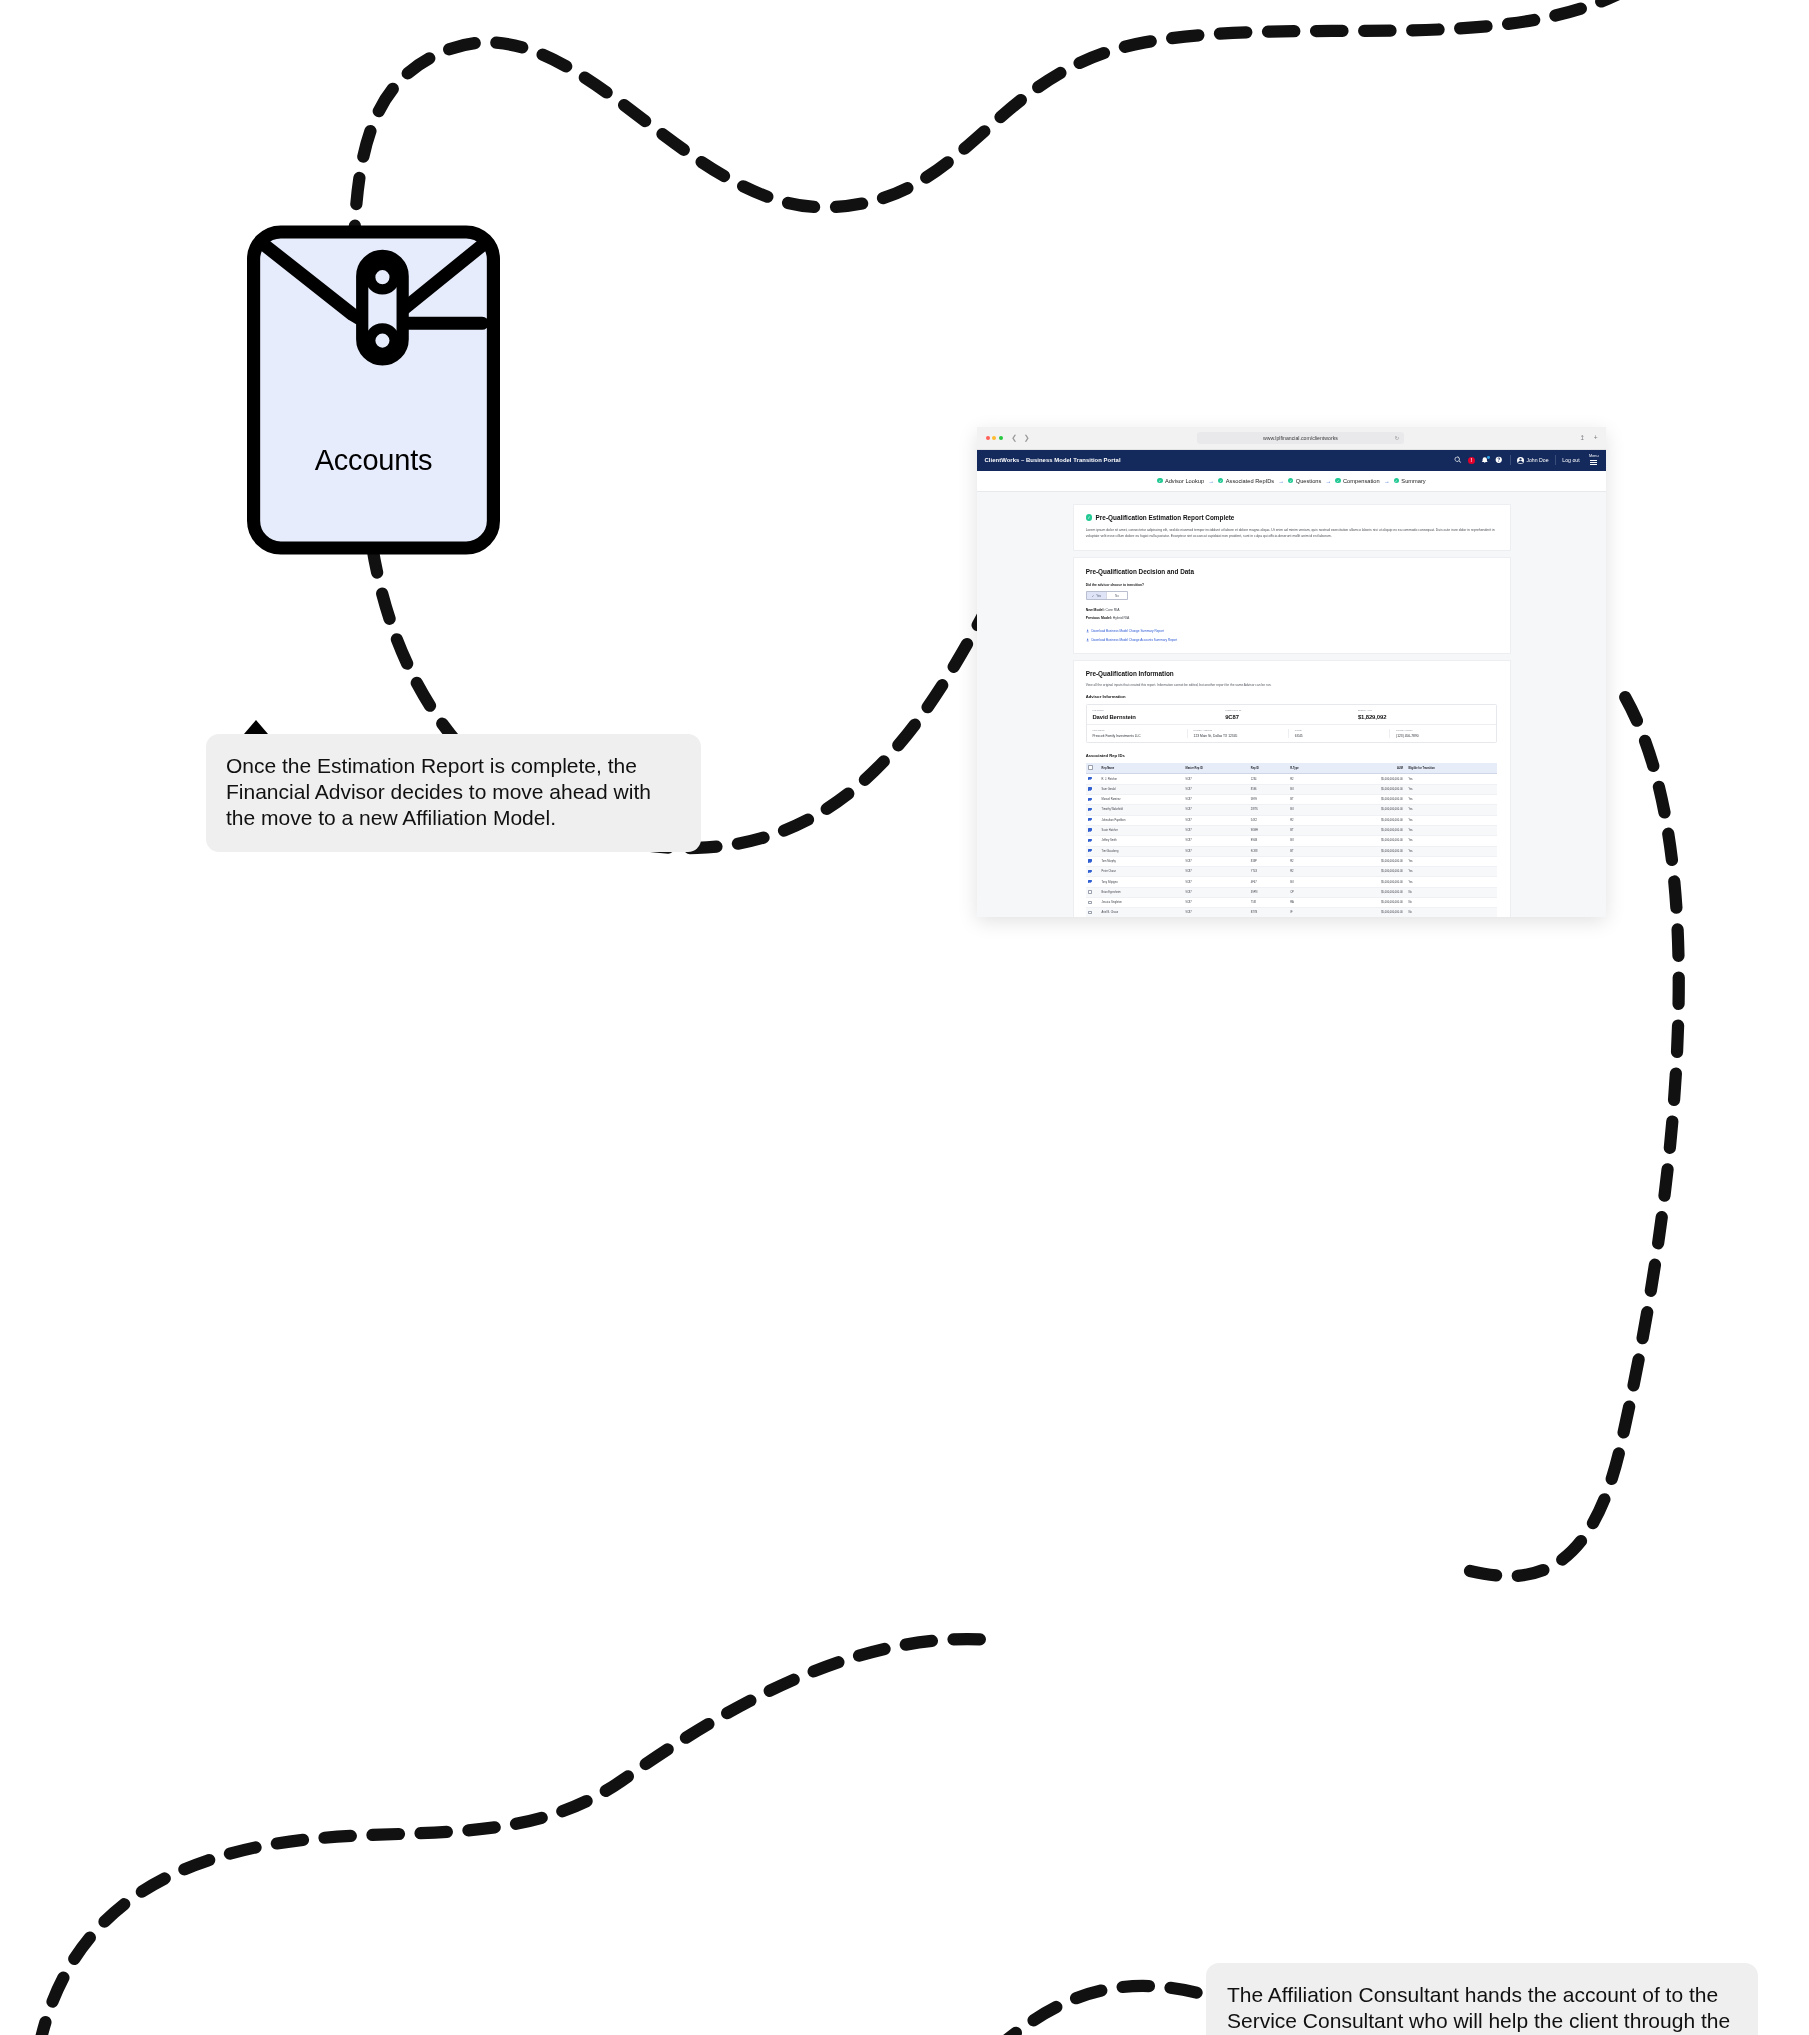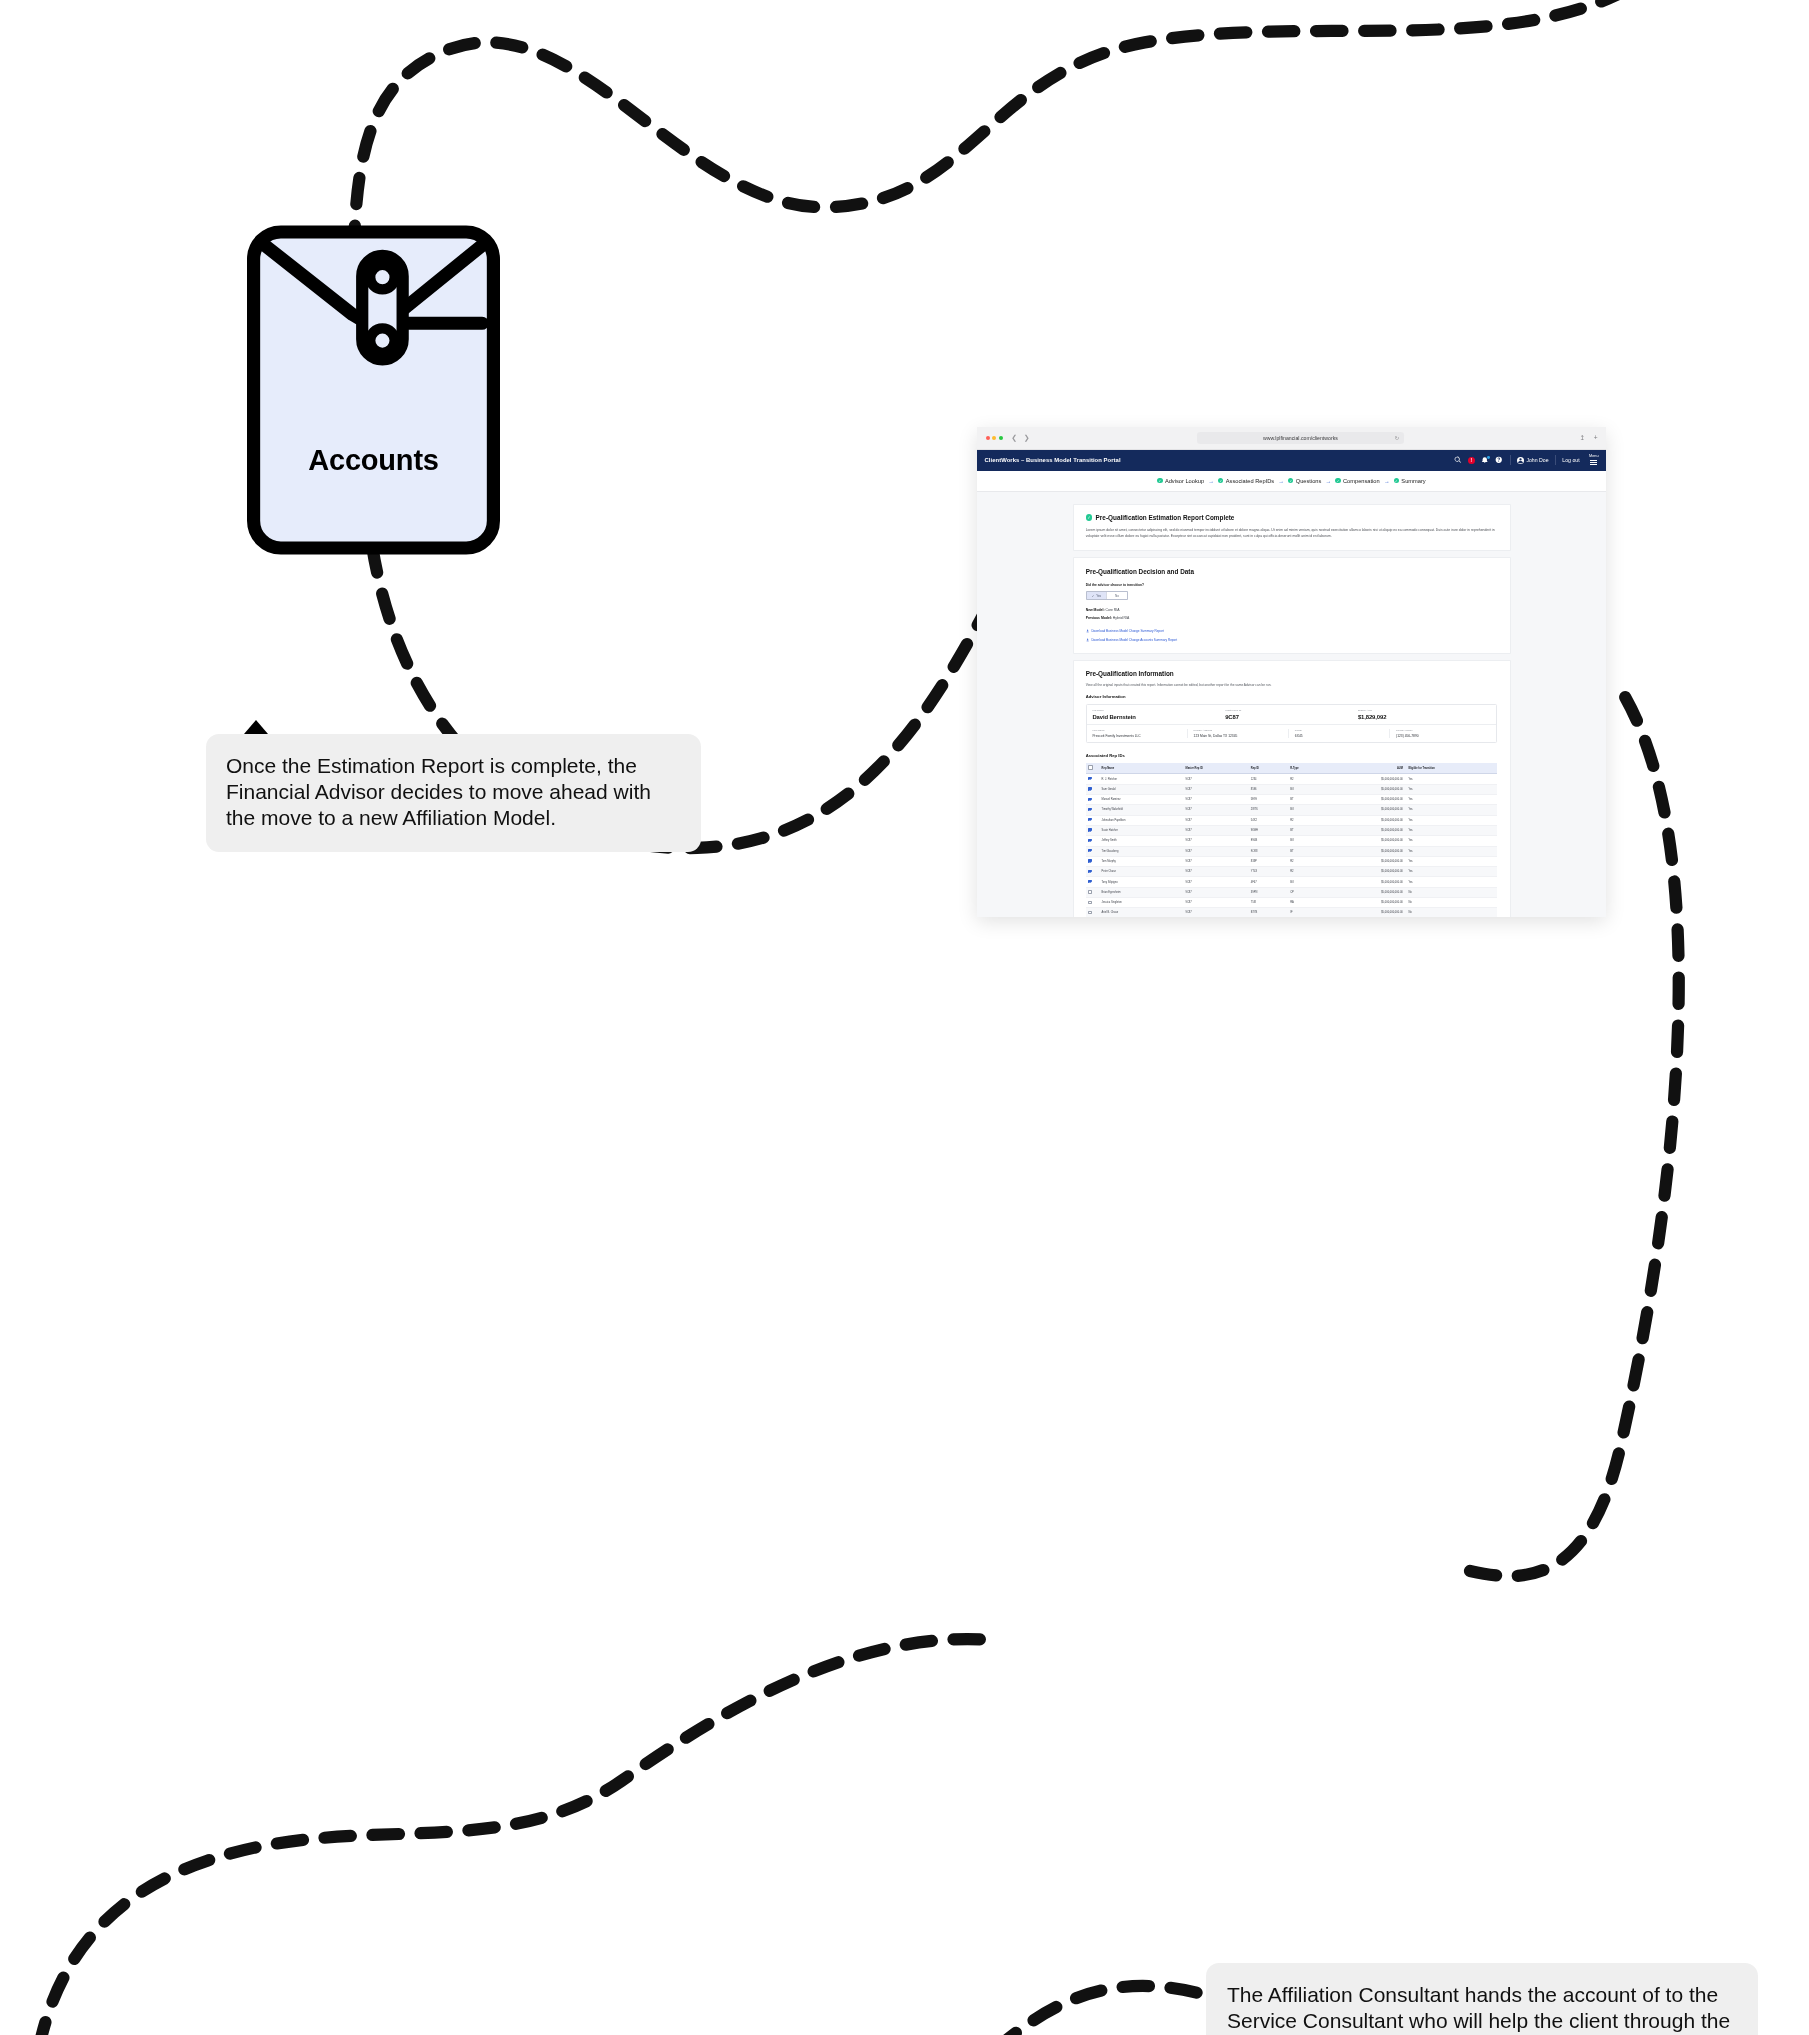--- a/index.html
+++ b/index.html
@@ -9,21 +9,21 @@
     font-family:"Liberation Sans","DejaVu Sans",sans-serif;
   }
   
   #flow{position:absolute;left:0;top:0;width:1809px;height:2035px;pointer-events:none;}
 
   
   .env-wrap{position:absolute;left:247px;top:225px;width:253px;height:330px;}
   .env-svg{width:253px;height:330px;display:block;}
   .env-label{
     position:absolute;left:0;top:219px;width:253px;text-align:center;
-    font-size:29px;font-weight:700;color:#000;letter-spacing:-0.2px;
+    font-size:29px;font-weight:400;color:#000;letter-spacing:-0.2px;
   }
 
   
   .callout{
     position:absolute;background:#efefef;border-radius:13px;
     padding:19px 21px 21px 21px;box-sizing:border-box;
     color:#111;font-size:21px;line-height:1.24;font-weight:400;
   }
   #callout-1{left:206px;top:734px;width:495px;padding-left:20px;}
   #callout-2{left:1206px;top:1963px;width:552px;}

